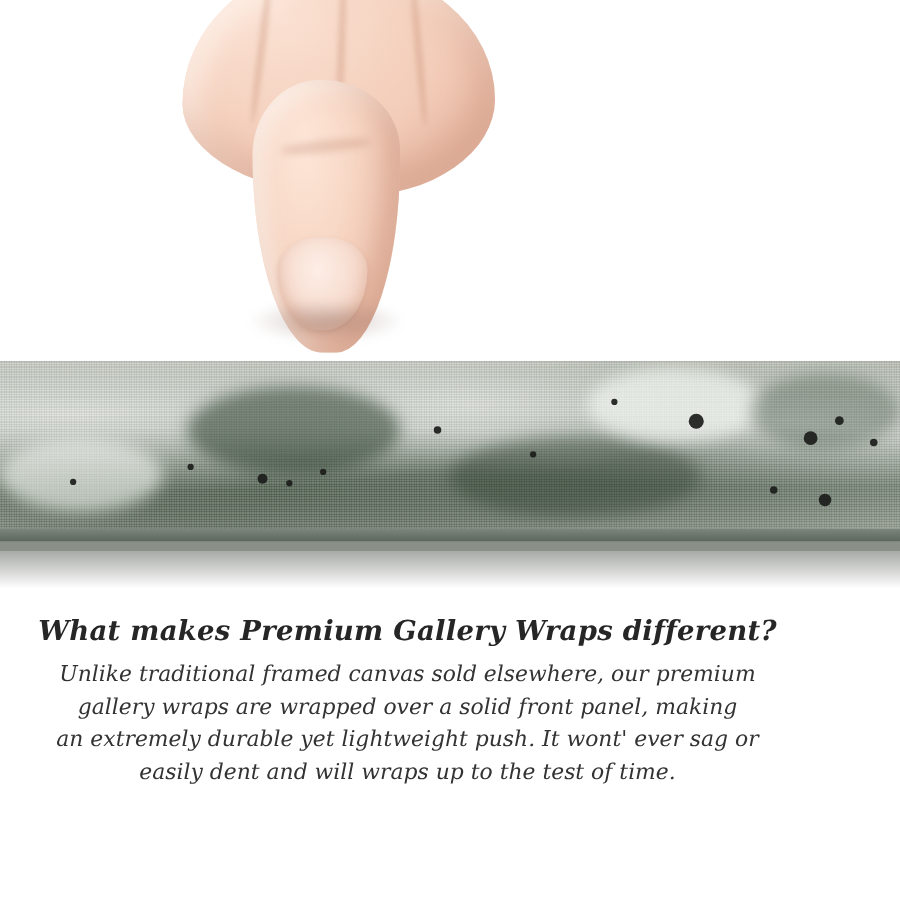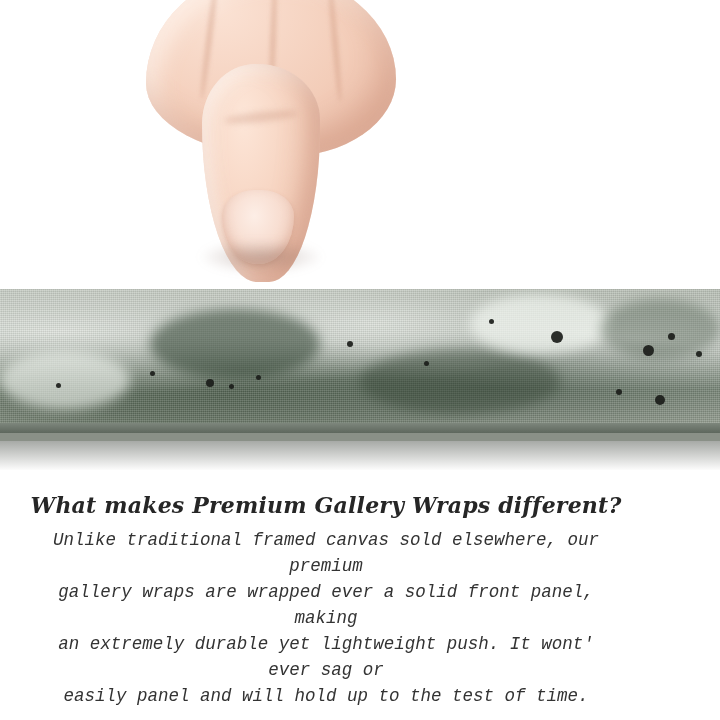--- a/index.html
+++ b/index.html
@@ -182,21 +182,20 @@
     letter-spacing: 0.2px;
     margin: 0 0 9px 0;
     color: #262626;
   }
   .caption-body {
     font-size: 17.5px;
     line-height: 26px;
     margin: 0;
     padding: 0 40px;
     color: #333333;
-    font-family: Liberation Mono, monospace;
   }
   .caption-body .line {
     display: block;
   }
 </style>
 </head>
 <body>
 
 <div class="page">
 
@@ -242,19 +241,19 @@
       <div class="slab-edge"></div>
     </div>
 
     <div class="slab-bottom-shadow"></div>
   </div>
 
   <div class="caption">
     <div class="caption-heading">What makes Premium Gallery Wraps different?</div>
     <div class="caption-body">
       <span class="line">Unlike traditional framed canvas sold elsewhere, our premium</span>
-      <span class="line">gallery wraps are wrapped ever a solid front panel, making</span>
+      <span class="line">gallery wraps are wrapped over a solid front panel, making</span>
       <span class="line">an extremely durable yet lightweight push. It wont' ever sag or</span>
-      <span class="line">easily panel and will hold up to the test of time.</span>
+      <span class="line">easily dent and will wraps up to the test of time.</span>
     </div>
   </div>
 
 </div>
 
 </body></html>

